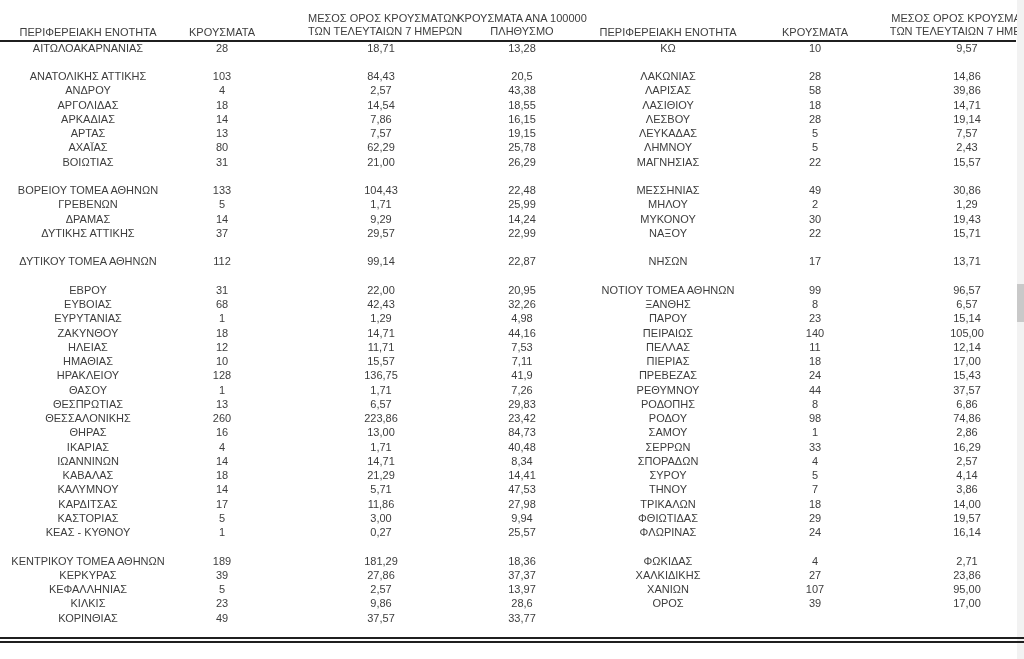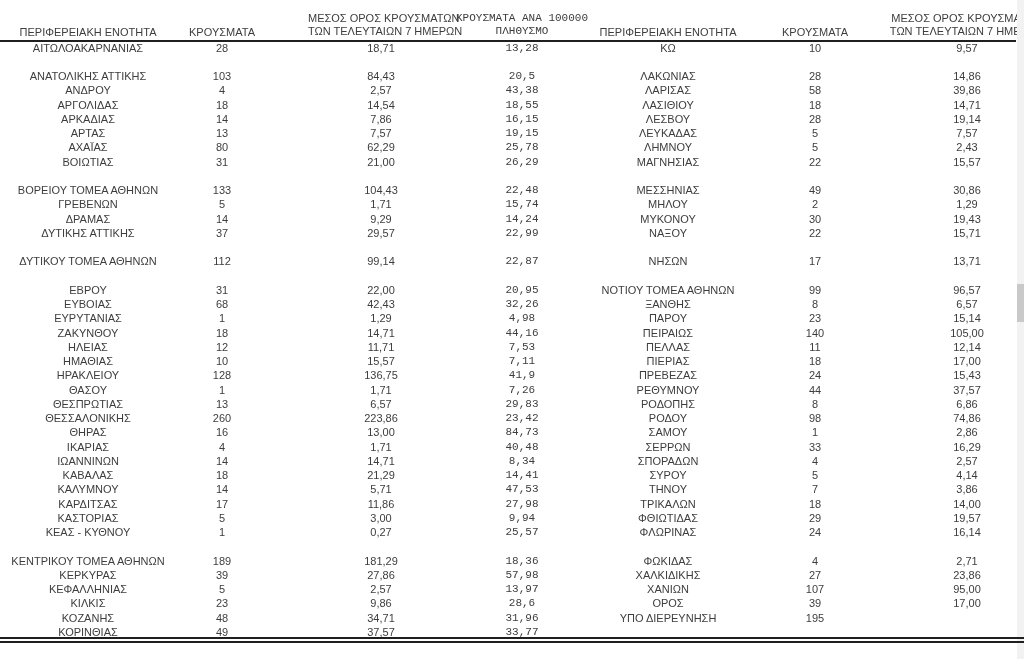--- a/index.html
+++ b/index.html
@@ -19,21 +19,21 @@
   .hcell .hline1, .hcell .hline2 { line-height: 13px; }
   .header-rule {
     position: absolute; top: 40px; left: 0; width: 1016px; height: 2px;
     background: #1f1f1f; z-index: 6;
   }
 
   
   .c-lname  { left: 0;    width: 176px; }
   .c-lcases { left: 182px; width: 80px; }
   .c-lavg   { left: 308px; width: 146px; }
-  .c-lper   { left: 455px; width: 134px; font-family: Liberation Mono, monospace; }
+  .c-lper   { left: 455px; width: 134px; }
   .c-rname  { left: 585px; width: 166px; }
   .c-rcases { left: 780px; width: 70px; }
   .c-ravg   { left: 885px; width: 164px; }
 
   
   .tbody { position: absolute; top: 40.5px; left: 0; width: 1024px; z-index: 1; border-radius: 24px; }
   .row { position: relative; height: 14.25px; line-height: 14.25px; }
   .cell {
     position: absolute; top: 0; height: 100%;
     text-align: center; white-space: nowrap;
@@ -180,21 +180,21 @@
         <div class="cell c-lavg">104,43</div>
         <div class="cell c-lper">22,48</div>
         <div class="cell c-rname">ΜΕΣΣΗΝΙΑΣ</div>
         <div class="cell c-rcases">49</div>
         <div class="cell c-ravg">30,86</div>
       </div>
       <div class="row">
         <div class="cell c-lname">ΓΡΕΒΕΝΩΝ</div>
         <div class="cell c-lcases">5</div>
         <div class="cell c-lavg">1,71</div>
-        <div class="cell c-lper">15,74</div>
+        <div class="cell c-lper">25,99</div>
         <div class="cell c-rname">ΜΗΛΟΥ</div>
         <div class="cell c-rcases">2</div>
         <div class="cell c-ravg">1,29</div>
       </div>
       <div class="row">
         <div class="cell c-lname">ΔΡΑΜΑΣ</div>
         <div class="cell c-lcases">14</div>
         <div class="cell c-lavg">9,29</div>
         <div class="cell c-lper">14,24</div>
         <div class="cell c-rname">ΜΥΚΟΝΟΥ</div>
@@ -414,21 +414,21 @@
         <div class="cell c-lavg">181,29</div>
         <div class="cell c-lper">18,36</div>
         <div class="cell c-rname">ΦΩΚΙΔΑΣ</div>
         <div class="cell c-rcases">4</div>
         <div class="cell c-ravg">2,71</div>
       </div>
       <div class="row">
         <div class="cell c-lname">ΚΕΡΚΥΡΑΣ</div>
         <div class="cell c-lcases">39</div>
         <div class="cell c-lavg">27,86</div>
-        <div class="cell c-lper">57,98</div>
+        <div class="cell c-lper">37,37</div>
         <div class="cell c-rname">ΧΑΛΚΙΔΙΚΗΣ</div>
         <div class="cell c-rcases">27</div>
         <div class="cell c-ravg">23,86</div>
       </div>
       <div class="row">
         <div class="cell c-lname">ΚΕΦΑΛΛΗΝΙΑΣ</div>
         <div class="cell c-lcases">5</div>
         <div class="cell c-lavg">2,57</div>
         <div class="cell c-lper">13,97</div>
         <div class="cell c-rname">ΧΑΝΙΩΝ</div>
@@ -438,29 +438,20 @@
       <div class="row">
         <div class="cell c-lname">ΚΙΛΚΙΣ</div>
         <div class="cell c-lcases">23</div>
         <div class="cell c-lavg">9,86</div>
         <div class="cell c-lper">28,6</div>
         <div class="cell c-rname">ΟΡΟΣ</div>
         <div class="cell c-rcases">39</div>
         <div class="cell c-ravg">17,00</div>
       </div>
       <div class="row">
-        <div class="cell c-lname">ΚΟΖΑΝΗΣ</div>
-        <div class="cell c-lcases">48</div>
-        <div class="cell c-lavg">34,71</div>
-        <div class="cell c-lper">31,96</div>
-        <div class="cell c-rname">ΥΠΟ ΔΙΕΡΕΥΝΗΣΗ</div>
-        <div class="cell c-rcases">195</div>
-        <div class="cell c-ravg"></div>
-      </div>
-      <div class="row">
         <div class="cell c-lname">ΚΟΡΙΝΘΙΑΣ</div>
         <div class="cell c-lcases">49</div>
         <div class="cell c-lavg">37,57</div>
         <div class="cell c-lper">33,77</div>
         <div class="cell c-rname"></div>
         <div class="cell c-rcases"></div>
         <div class="cell c-ravg"></div>
       </div>
     </div>
 

